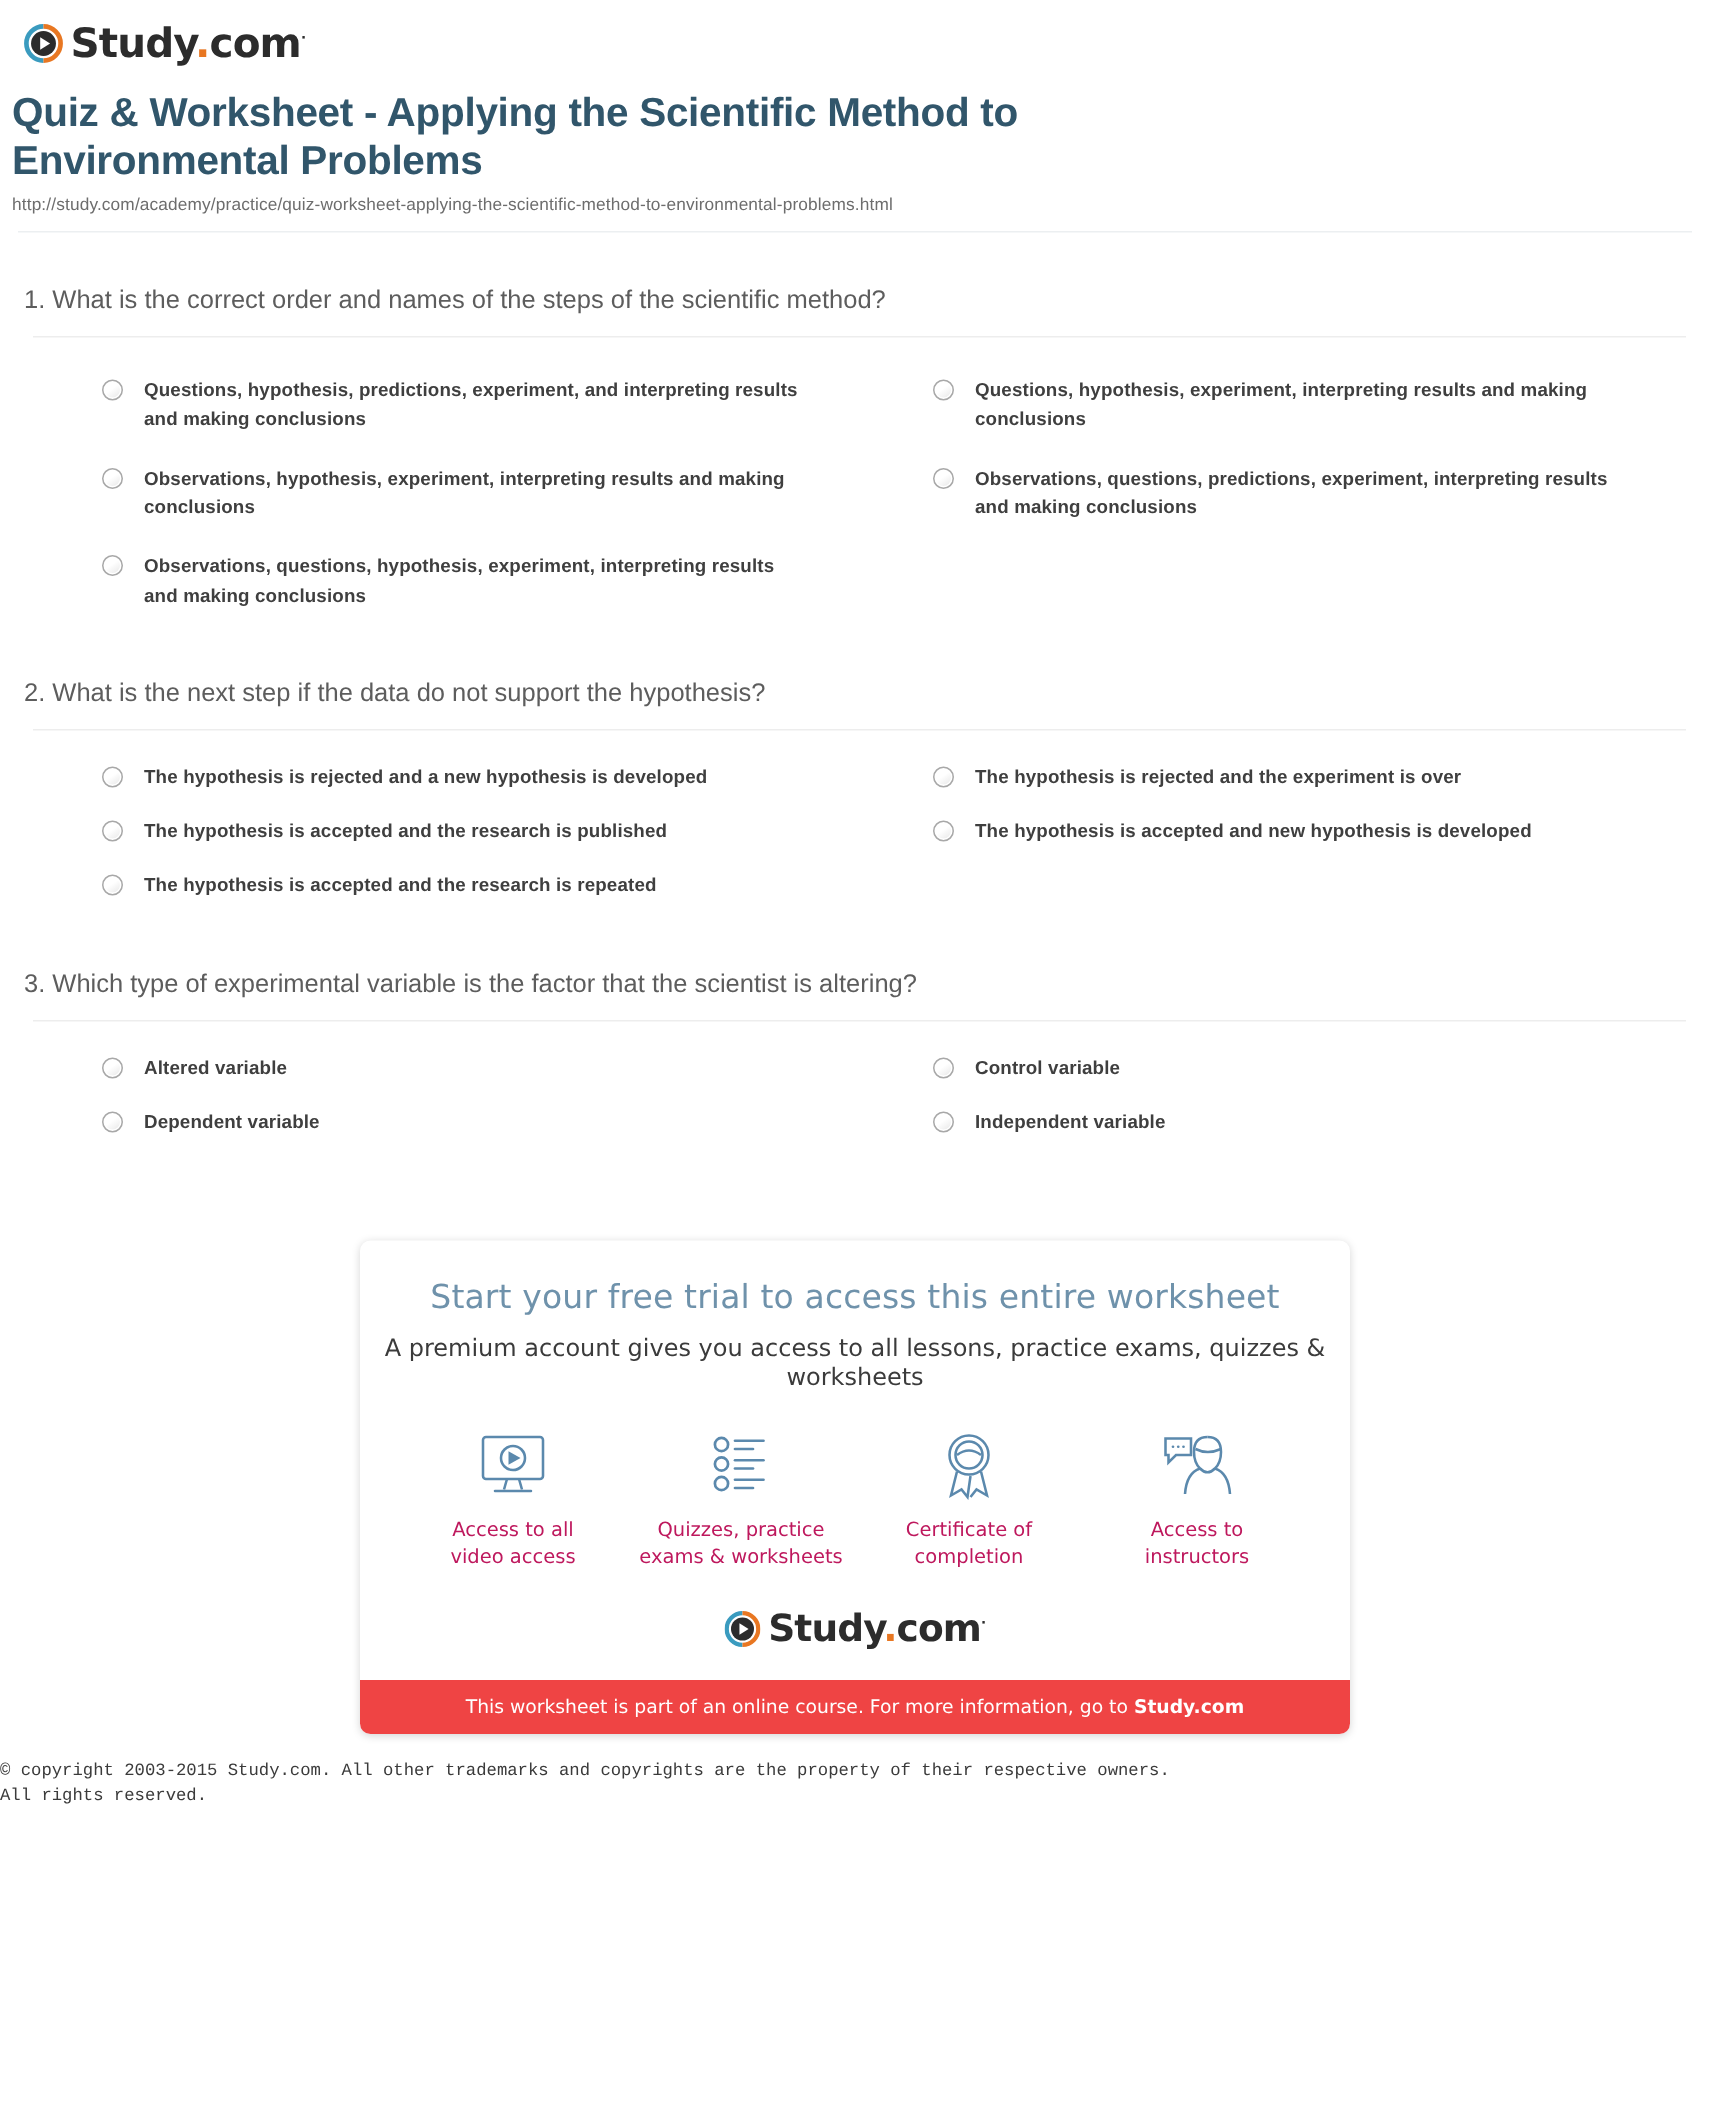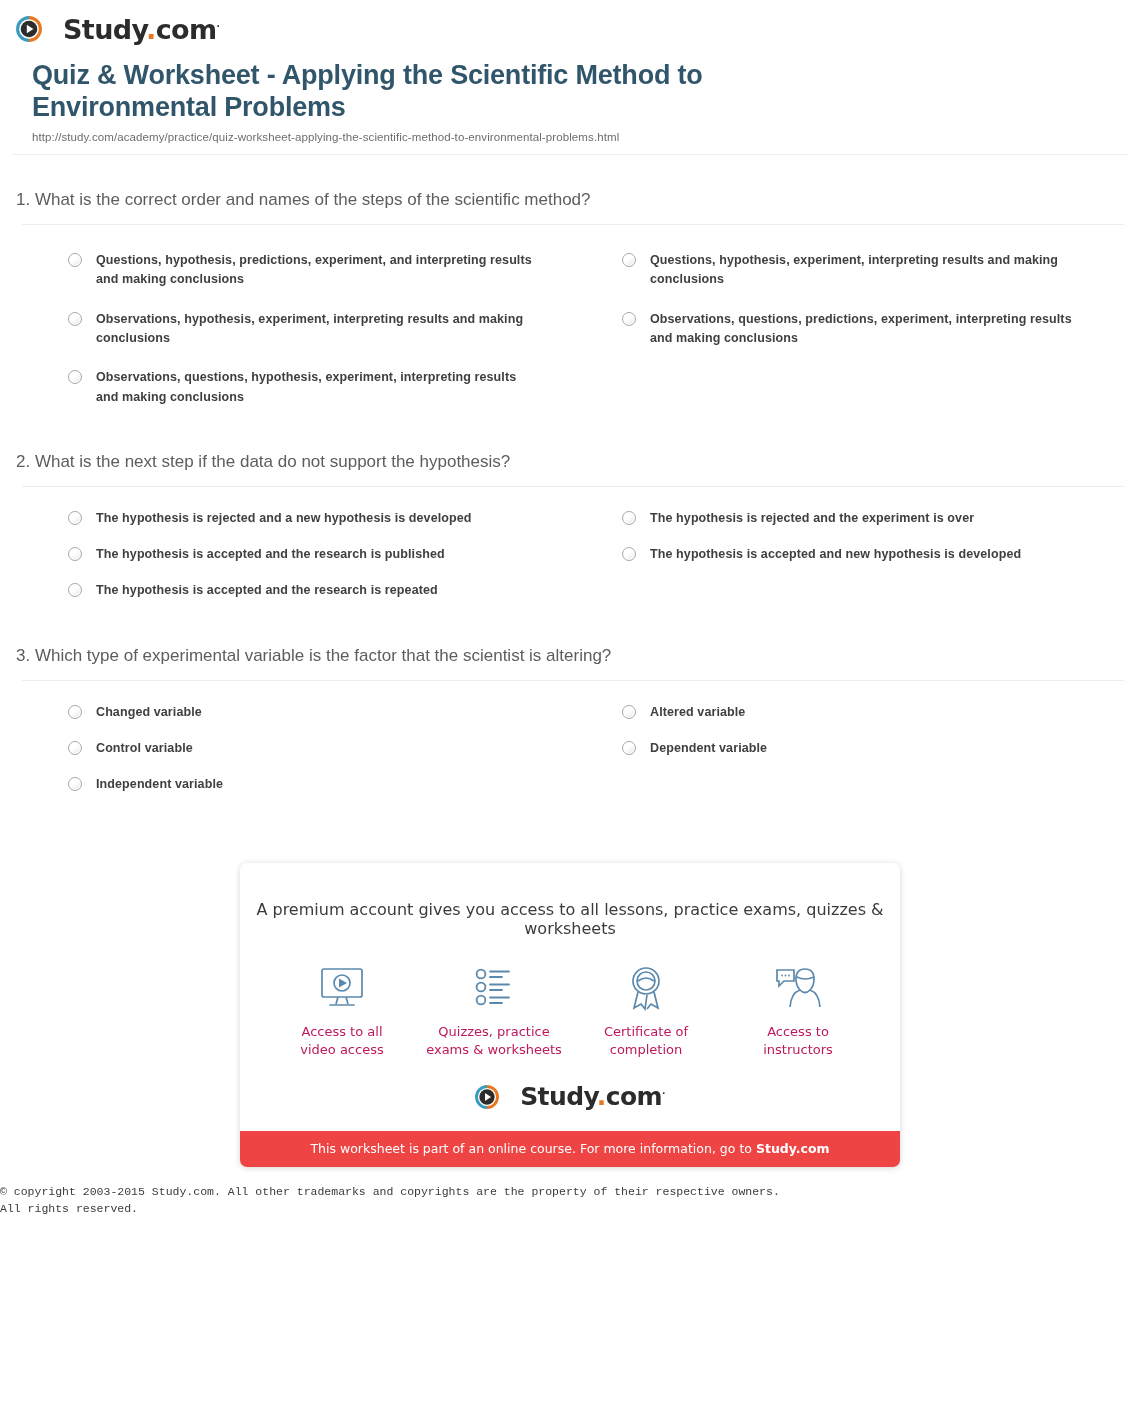--- a/index.html
+++ b/index.html
@@ -19,42 +19,42 @@
   
   .top-logo {
     padding: 12px 0 0 16px;
     height: 34px;
     display: flex;
     align-items: center;
   }
   .logo-wrap {
     display: flex;
     align-items: center;
-    gap: 21px;
+    gap: 5px;
   }
   .logo-mark { display:block; }
   .logo-word {
     font-family: "DejaVu Sans", sans-serif;
     font-size: 27px;
     font-weight: 600;
     letter-spacing: -0.6px;
     color: #2c2c2c;
     line-height: 1;
     white-space: nowrap;
   }
   .logo-word .dot { color: #e87722; }
   .logo-tm {
     font-size: 9px;
     color: #2c2c2c;
     vertical-align: super;
   }
 
   
   .title-block {
-    padding: 14px 16px 0 32px;
+    padding: 14px 16px 0 8px;
   }
   .page-title {
     font-family: "Liberation Sans", sans-serif;
     font-size: 27px;
     font-weight: bold;
     color: #31566b;
     line-height: 1.18;
     margin: 0;
     max-width: 800px;
     letter-spacing: -0.2px;
@@ -279,24 +279,20 @@
       <div class="answer-spacer"></div>
     </div>
   </div>
 
   <div class="question-block">
     <div class="question-text">3. Which type of experimental variable is the factor that the scientist is altering?</div>
     <div class="question-rule"></div>
     <div class="answers">
       <div class="answer size-s">
         <span class="radio"></span>
-        <span class="answer-label">Changed variable</span>
-      </div>
-      <div class="answer size-s">
-        <span class="radio"></span>
         <span class="answer-label">Altered variable</span>
       </div>
       <div class="answer size-s">
         <span class="radio"></span>
         <span class="answer-label">Control variable</span>
       </div>
       <div class="answer size-s">
         <span class="radio"></span>
         <span class="answer-label">Dependent variable</span>
       </div>
@@ -305,20 +301,21 @@
         <span class="answer-label">Independent variable</span>
       </div>
       <div class="answer-spacer"></div>
     </div>
   </div>
 
 </div>
 
 <div class="promo-wrap">
   <div class="promo-card">
+    <div class="promo-head">Start your free trial to access this entire worksheet</div>
     <div class="promo-sub">A premium account gives you access to all lessons, practice exams, quizzes &amp; worksheets</div>
 
     <div class="features">
 
       <div class="feature">
         <div class="feature-icon">
           <svg width="52" height="46" viewBox="0 0 52 46" fill="none" stroke="#5b89ad" stroke-width="1.7">
             <rect x="6" y="4" width="40" height="28" rx="2"></rect>
             <circle cx="26" cy="18" r="8"></circle>
             <polygon points="23,13.5 31,18 23,22.5" fill="#5b89ad" stroke="none"></polygon>

